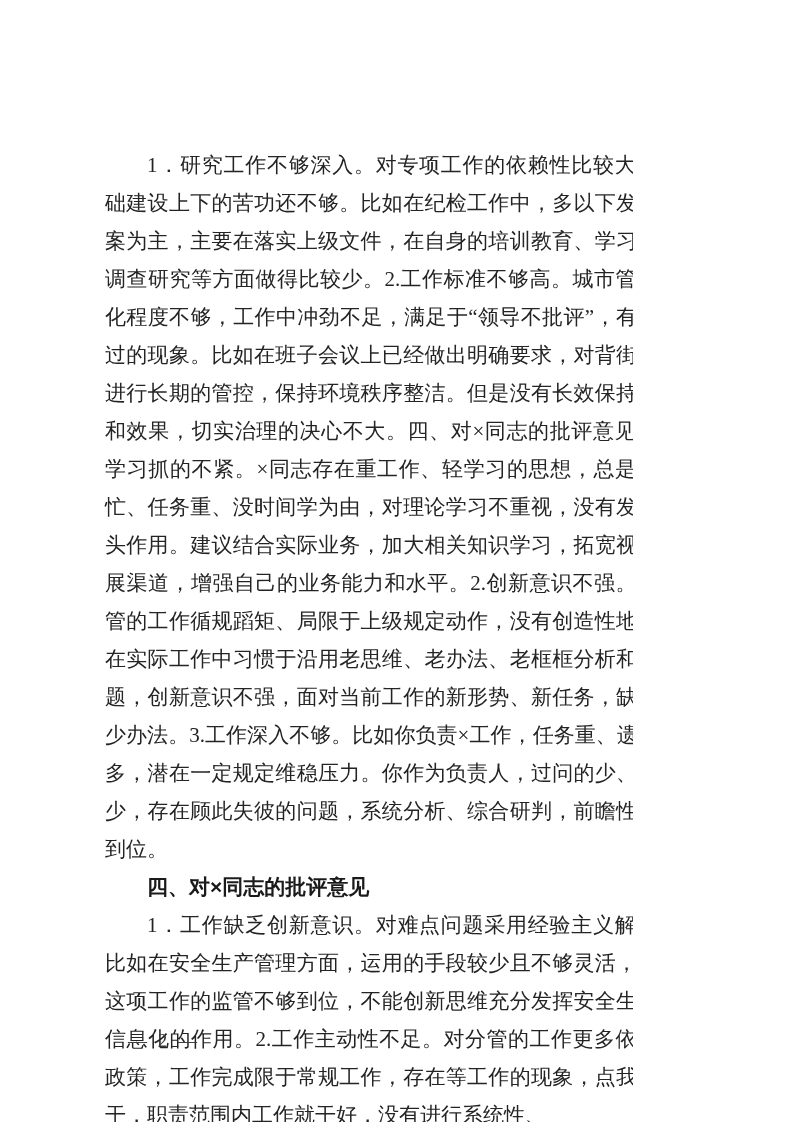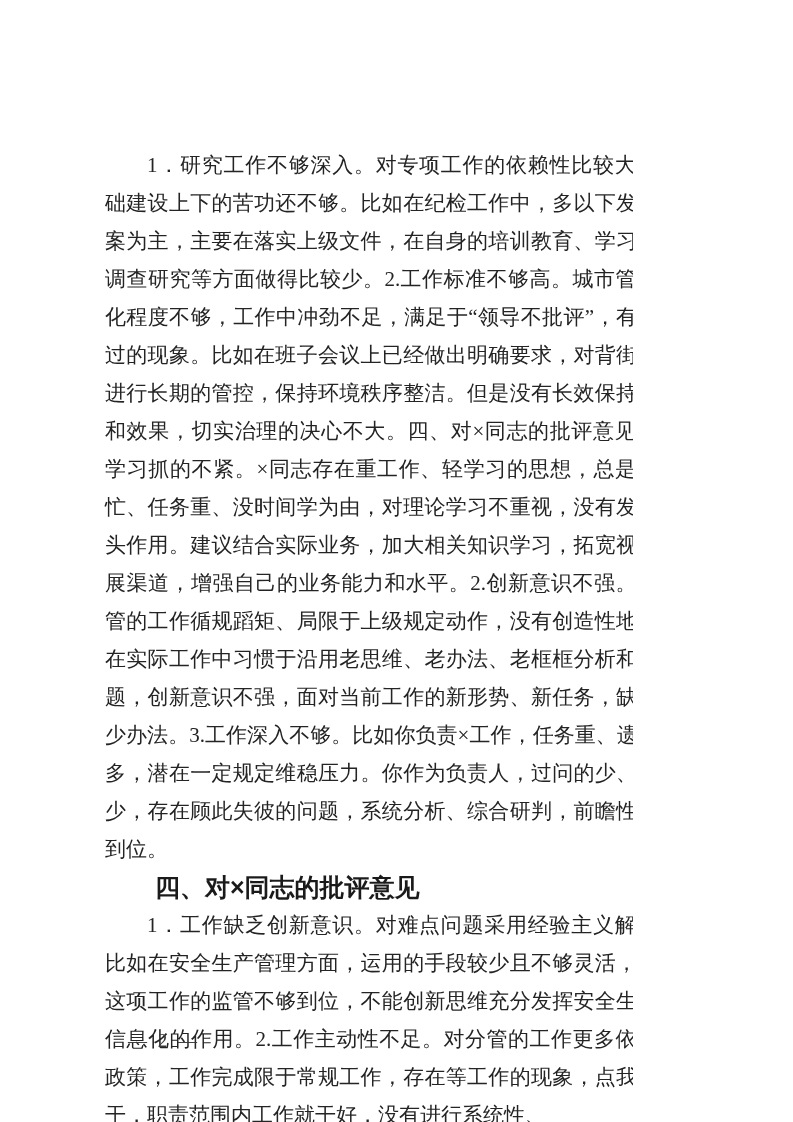--- a/index.html
+++ b/index.html
@@ -29,21 +29,21 @@
   .para {
     margin: 0;
     text-indent: 2em;
     word-break: break-all;
   }
   .heading {
     margin: 0;
     text-indent: 2em;
     font-family: "Liberation Sans", "DejaVu Sans", sans-serif;
     font-weight: bold;
-    font-size: 25px;
+    font-size: 21px;
     line-height: 38px;
     text-align: left;
     color: #1a1a1a;
   }
   .page-number {
     position: absolute;
     left: 128px;
     top: 1030px;
     font-family: "Liberation Serif", "DejaVu Serif", serif;
     font-size: 19px;

